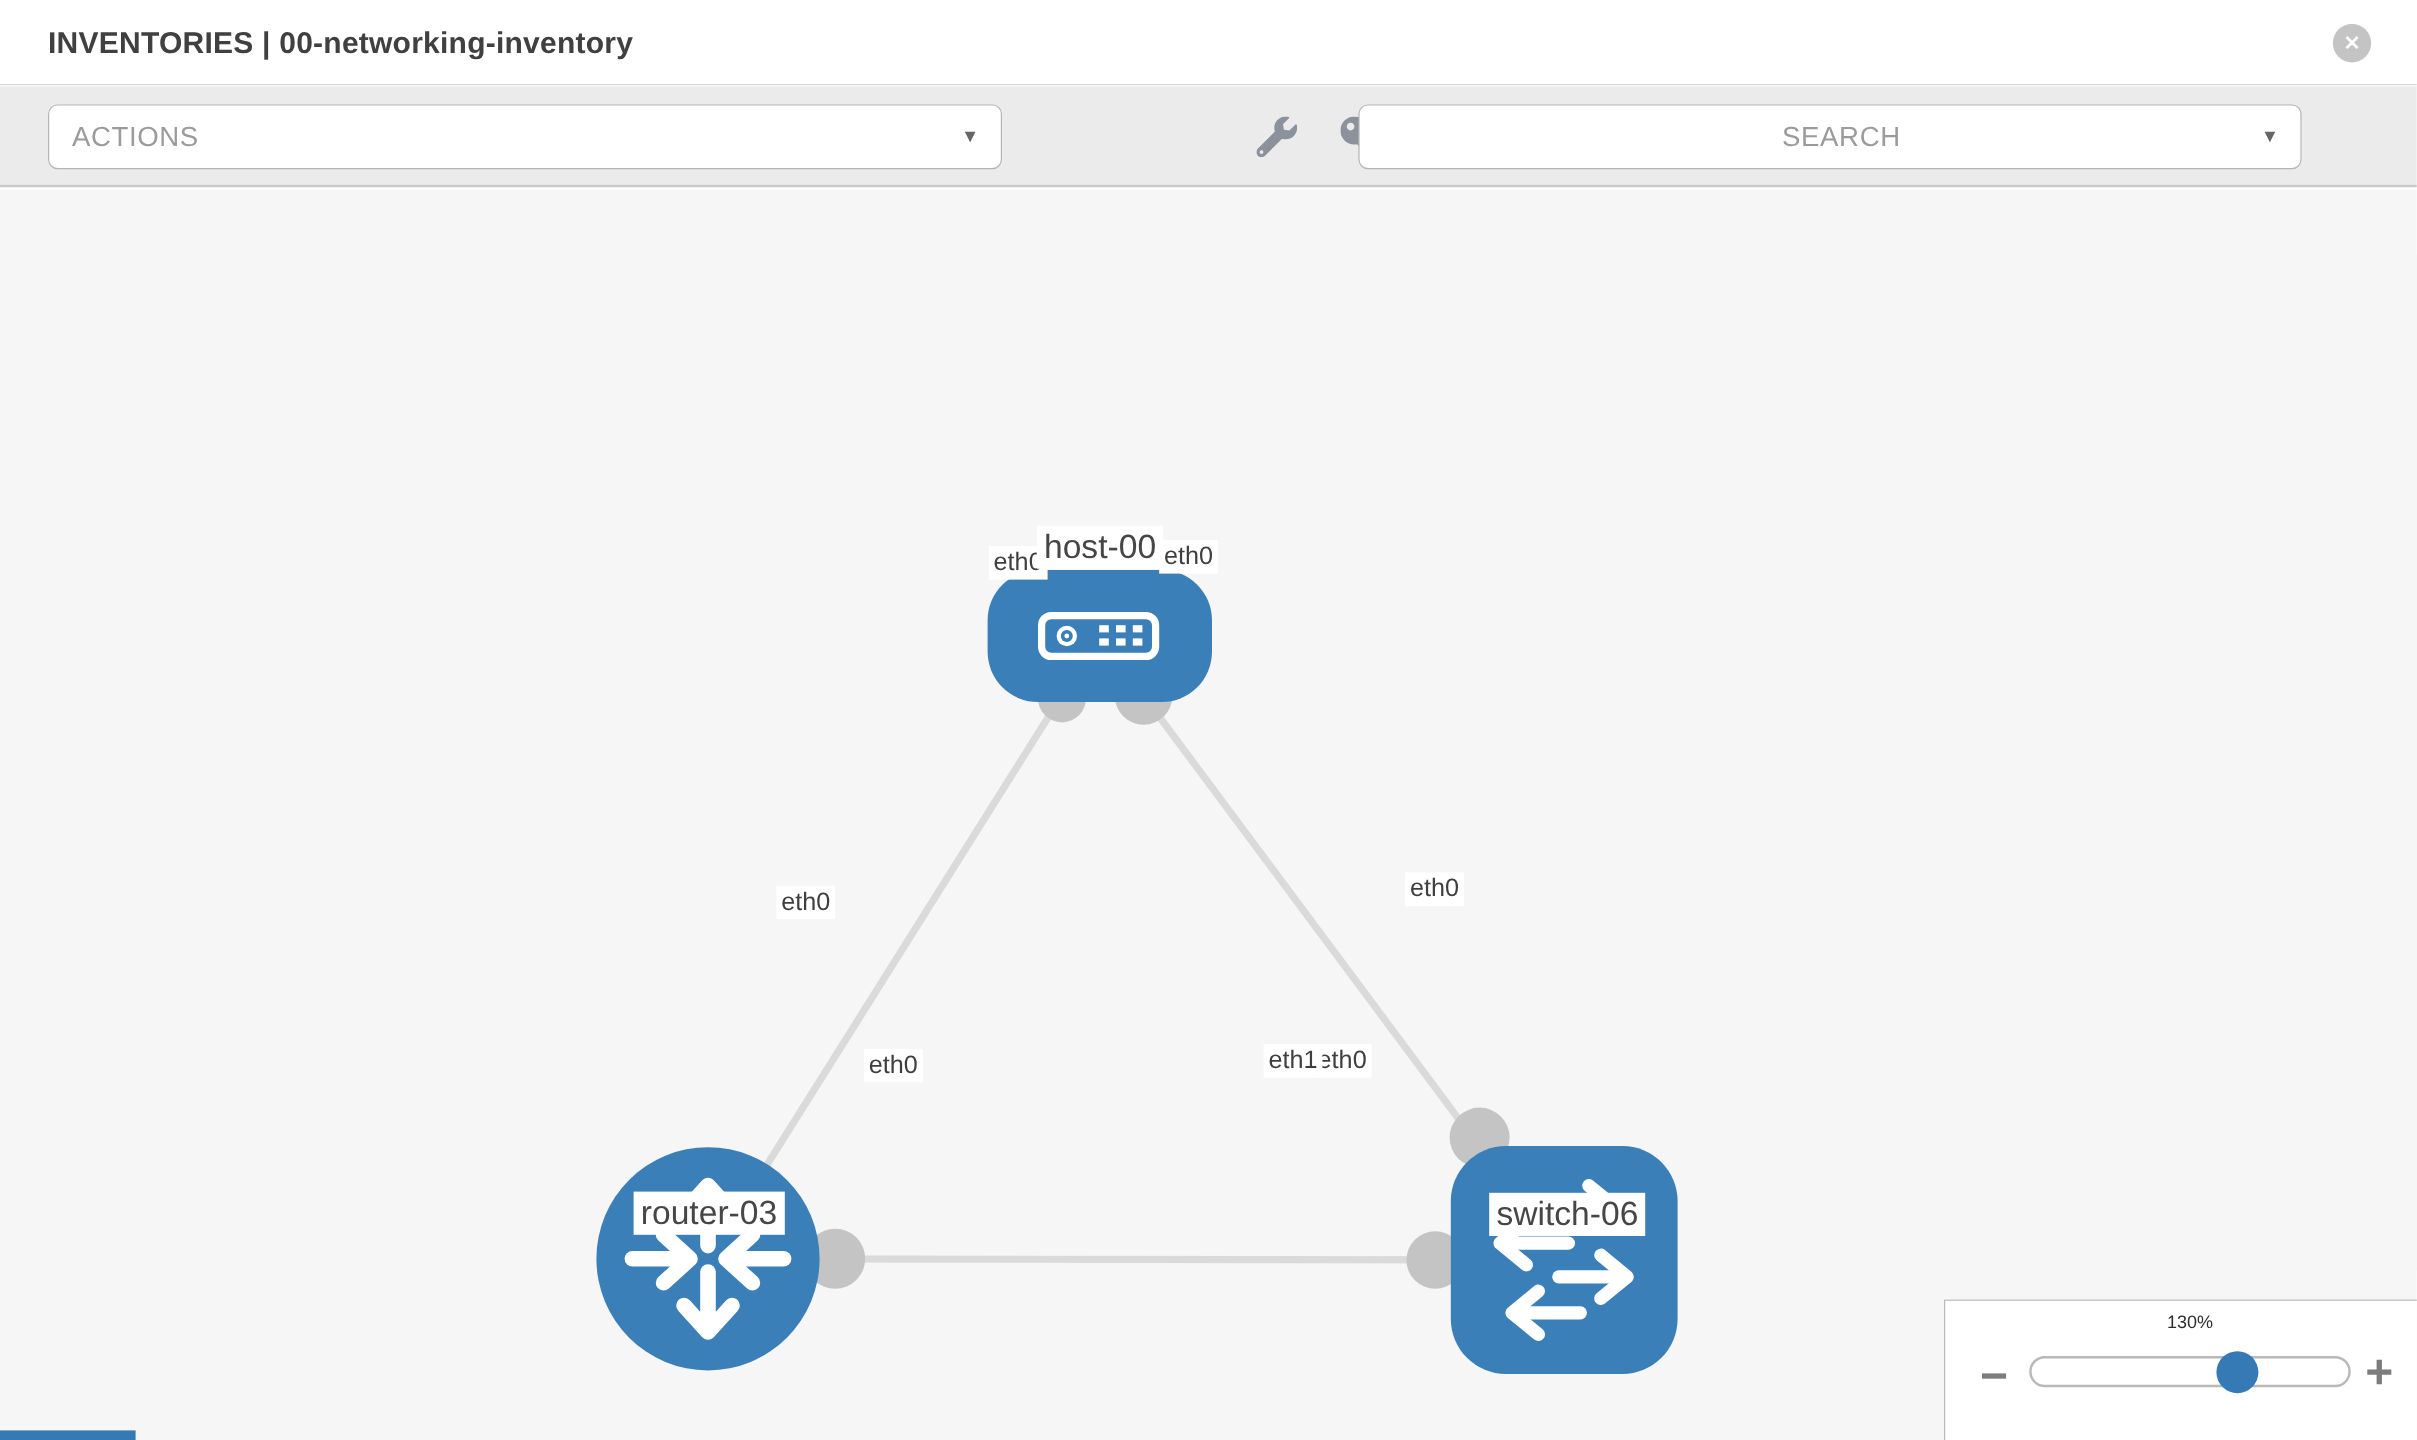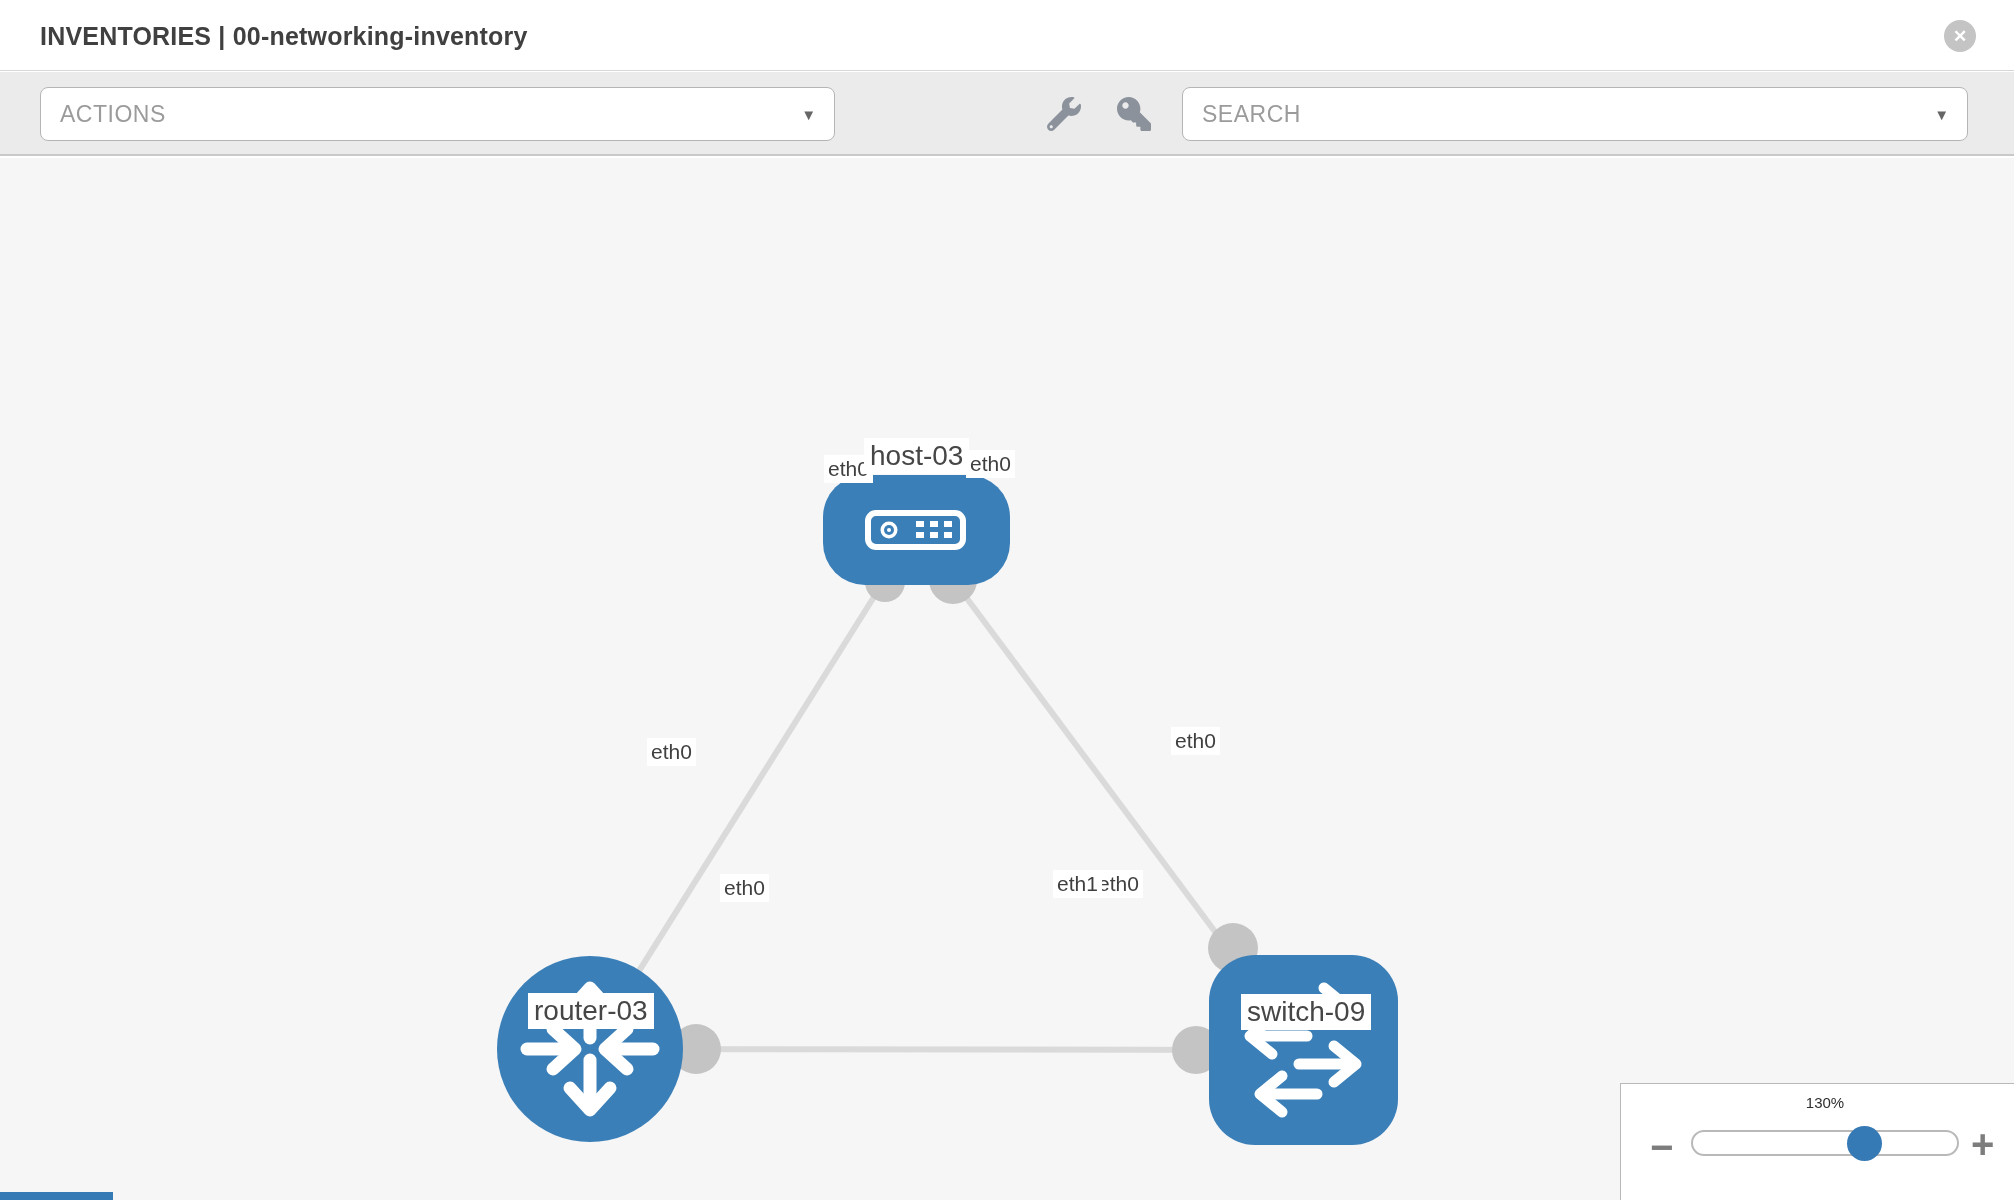--- a/index.html
+++ b/index.html
@@ -21,21 +21,21 @@
   .header{position:absolute;left:0;top:0;width:2014px;height:71px;background:#fff;border-bottom:1px solid #d6d6d6;}
   .header-title{position:absolute;left:40px;top:22px;font-size:25px;font-weight:700;color:#404040;letter-spacing:.2px;}
   .close-btn{position:absolute;right:38px;top:20px;width:32px;height:32px;border-radius:50%;background:var(--connector-gray);color:#fff;font-size:17px;font-weight:700;display:flex;align-items:center;justify-content:center;cursor:pointer;line-height:1;}
 
   
   .toolbar{position:absolute;left:0;top:72px;width:2014px;height:84px;background:var(--toolbar-bg);border-bottom:2px solid #c9c9c9;}
   .dropdown{position:absolute;top:15px;height:54px;background:#fff;border:1px solid #b5b5b5;border-radius:8px;display:flex;align-items:center;cursor:pointer;}
   .dropdown .dd-label{margin-left:19px;font-size:23px;color:var(--muted-text);letter-spacing:.5px;}
   .dropdown .caret{position:absolute;right:18px;top:50%;transform:translateY(-50%);font-size:15px;color:#666;}
   .dd-actions{left:40px;width:795px;}
-  .dd-search{left:1182px;width:786px;}
+  .dd-search{left:1132px;width:786px;justify-content:center;}
   .tool-icon{position:absolute;top:24px;width:36px;height:36px;cursor:pointer;display:flex;align-items:center;justify-content:center;}
   .tool-icon svg{width:34px;height:34px;fill:var(--icon-gray);}
   .ti-wrench{left:1046px;}
   .ti-key{left:1116px;}
 
   
   .canvas{position:absolute;left:0;top:158px;width:2014px;height:1042px;background:var(--canvas-bg);}
   svg.topology{position:absolute;left:0;top:0;width:2014px;height:1200px;}
   .link{stroke:var(--link-gray);stroke-width:6;}
   .connector{fill:var(--connector-gray);}
@@ -143,32 +143,32 @@
         <polyline points="1272,860 1250,878 1272,896"></polyline>
         <line x1="1299" y1="906" x2="1352" y2="906"></line>
         <polyline points="1334,888 1356,906 1334,924"></polyline>
         <line x1="1317" y1="936" x2="1264" y2="936"></line>
         <polyline points="1282,918 1260,936 1282,954"></polyline>
       </g>
     </g>
   </svg>
 
   <span class="iface-label" style="left:824px;top:297px;">eth0</span>
-  <span class="node-label" style="left:864px;top:280px;">host-03</span>
+  <span class="node-label" style="left:864px;top:280px;">host-00</span>
   <span class="iface-label" style="left:966px;top:292px;">eth0</span>
 
   <span class="iface-label" style="left:647px;top:580px;">eth0</span>
   <span class="iface-label" style="left:1171px;top:569px;">eth0</span>
 
   <span class="iface-label" style="left:720px;top:716px;">eth0</span>
   <span class="iface-label" style="left:1094px;top:712px;">eth0</span>
   <span class="iface-label" style="left:1053px;top:712px;">eth1</span>
 
   <span class="node-label" style="left:528px;top:835px;">router-03</span>
-  <span class="node-label" style="left:1241px;top:836px;">switch-09</span>
+  <span class="node-label" style="left:1241px;top:836px;">switch-06</span>
 </div>
 
 <div class="zoom-panel">
   <div class="zoom-level">130%</div>
   <div class="zoom-minus">−</div>
   <div class="zoom-track"></div>
   <div class="zoom-thumb"></div>
   <div class="zoom-plus">+</div>
 </div>
 

